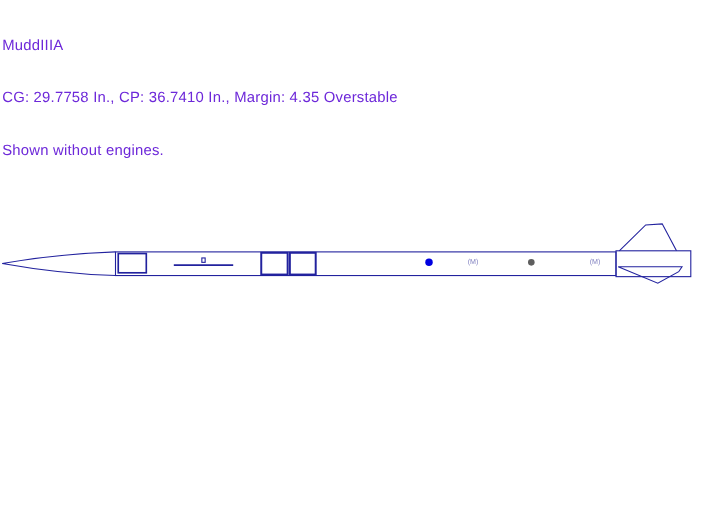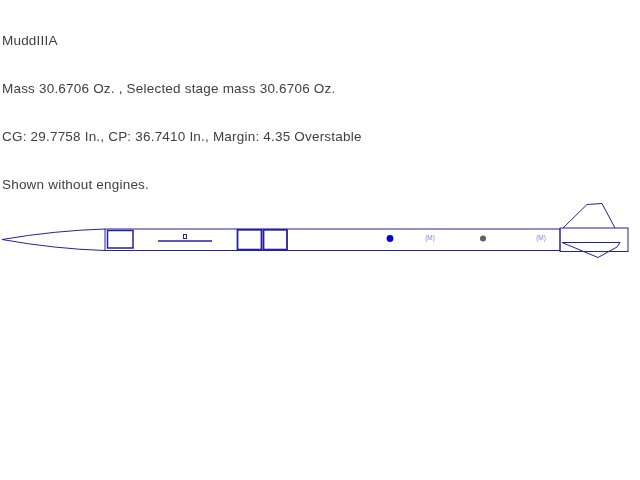--- a/index.html
+++ b/index.html
@@ -8,21 +8,21 @@
     width: 640px;
     height: 480px;
     background: #ffffff;
     overflow: hidden;
     font-family: "Liberation Sans", sans-serif;
   }
   .header {
     position: absolute;
     left: 2px;
     top: 1px;
-    color: #404040;
+    color: #6d28d9;
     font-size: 13.5px;
     line-height: 16px;
     white-space: pre;
     letter-spacing: 0.2px;
   }
   .rocket-svg {
     position: absolute;
     left: 0;
     top: 0;
   }
@@ -32,21 +32,20 @@
     letter-spacing: 0px;
   }
 </style>
 </head>
 <body>
 
 <div class="screen">
 
   <div class="header">
     <div>MuddIIIA</div>
-    <div>Mass 30.6706 Oz. , Selected stage mass 30.6706 Oz.</div>
     <div>CG: 29.7758 In., CP: 36.7410 In., Margin: 4.35 Overstable</div>
     <div>Shown without engines.</div>
   </div>
 
   <svg class="rocket-svg" width="640" height="480" viewBox="0 0 640 480">
     <g stroke="#22229e" fill="none" stroke-width="1">
 
       <path d="M105,229 Q55,230.5 2,239.5 Q55,249 105,250.5"></path>
 
       <rect x="105" y="229" width="455" height="21.5"></rect>

